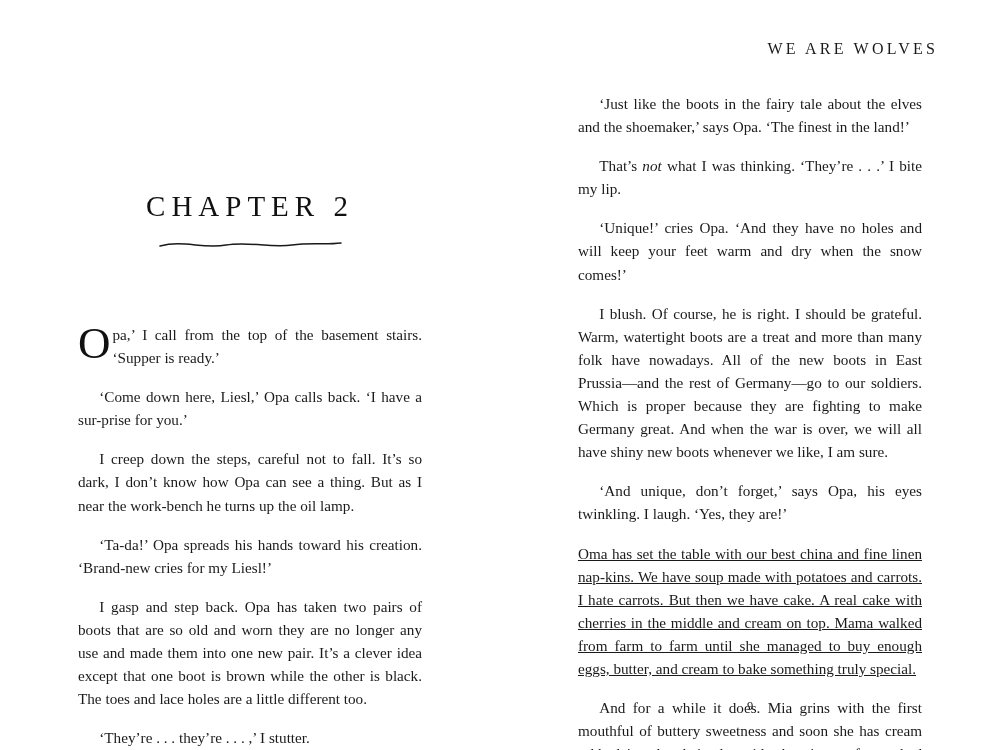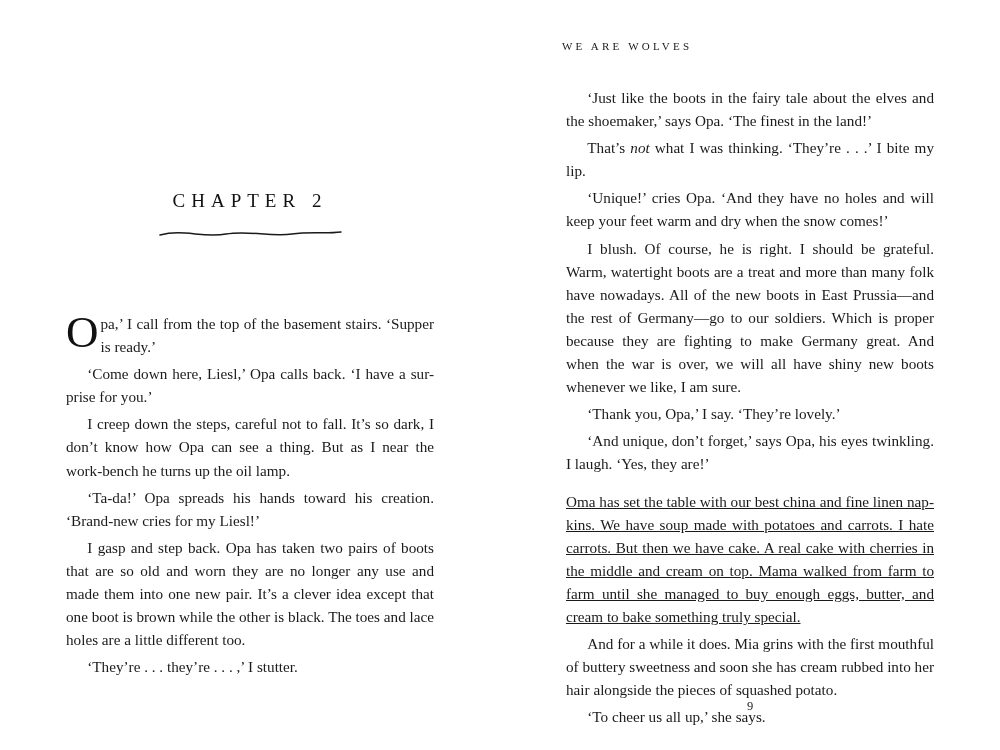--- a/index.html
+++ b/index.html
@@ -33,42 +33,42 @@
     padding: 30px 62px 40px 62px;
   }
 
   
   .chapter-head {
     margin-top: 150px;
     text-align: center;
   }
   .chapter-title {
     font-family: "Liberation Serif", serif;
-    font-size: 19px;
+    font-size: 29px;
     letter-spacing: 6px;
     font-variant: small-caps;
     text-transform: uppercase;
     font-weight: 400;
     color: #111;
   }
   .chapter-rule {
     display: block;
     margin: 14px auto 0 auto;
   }
   .chapter-body {
     margin-top: 70px;
   }
 
   
   .para {
     font-size: 15.2px;
     line-height: 1.52;
     text-align: justify;
     text-indent: 1.4em;
-    margin: 4px;
+    margin: 16px;
     hyphens: manual;
   }
   .para.noindent {
     text-indent: 0;
     text-decoration: underline;
   }
   .para.gap {
     margin-top: 14px;
   }
   .dropcap-para {
@@ -79,22 +79,22 @@
     float: left;
     font-size: 45px;
     line-height: 0.82;
     padding: 2px 2px 0 0;
     font-family: "Liberation Serif", serif;
     color: #111;
   }
 
   
   .running-head {
-    text-align: left;
-    font-size: 11px;
+    text-align: right;
+    font-size: 16px;
     letter-spacing: 3.2px;
     text-transform: uppercase;
     font-variant: small-caps;
     color: #1a1a1a;
     margin: 10px 0 34px 0;
   }
   .folio {
     position: absolute;
     bottom: 36px;
     left: 0;
@@ -134,21 +134,20 @@
 
   <div class="page page-right">
 
     <div class="running-head">WE ARE WOLVES</div>
 
     <div>
       <p class="para">‘Just like the boots in the fairy tale about the elves and the shoemaker,’ says Opa. ‘The finest in the land!’</p>
       <p class="para"><span>That’s <em>not</em> what I was thinking. ‘They’re . . .’ I bite my lip.</span></p>
       <p class="para">‘Unique!’ cries Opa. ‘And they have no holes and will keep your feet warm and dry when the snow comes!’</p>
       <p class="para">I blush. Of course, he is right. I should be grateful. Warm, watertight boots are a treat and more than many folk have nowadays. All of the new boots in East Prussia—and the rest of Germany—go to our soldiers. Which is proper because they are fighting to make Germany great. And when the war is over, we will all have shiny new boots whenever we like, I am sure.</p>
-      <p class="para">‘Thank you, Opa,’ I say. ‘They’re lovely.’</p>
       <p class="para">‘And unique, don’t forget,’ says Opa, his eyes twinkling. I laugh. ‘Yes, they are!’</p>
 
       <p class="para noindent gap">Oma has set the table with our best china and fine linen nap-kins. We have soup made with potatoes and carrots. I hate carrots. But then we have cake. A real cake with cherries in the middle and cream on top. Mama walked from farm to farm until she managed to buy enough eggs, butter, and cream to bake something truly special.</p>
       <p class="para">And for a while it does. Mia grins with the first mouthful of buttery sweetness and soon she has cream rubbed into her hair alongside the pieces of squashed potato.</p>
       <p class="para">‘To cheer us all up,’ she says.</p>
     </div>
 
     <div class="folio">9</div>
 
   </div>

